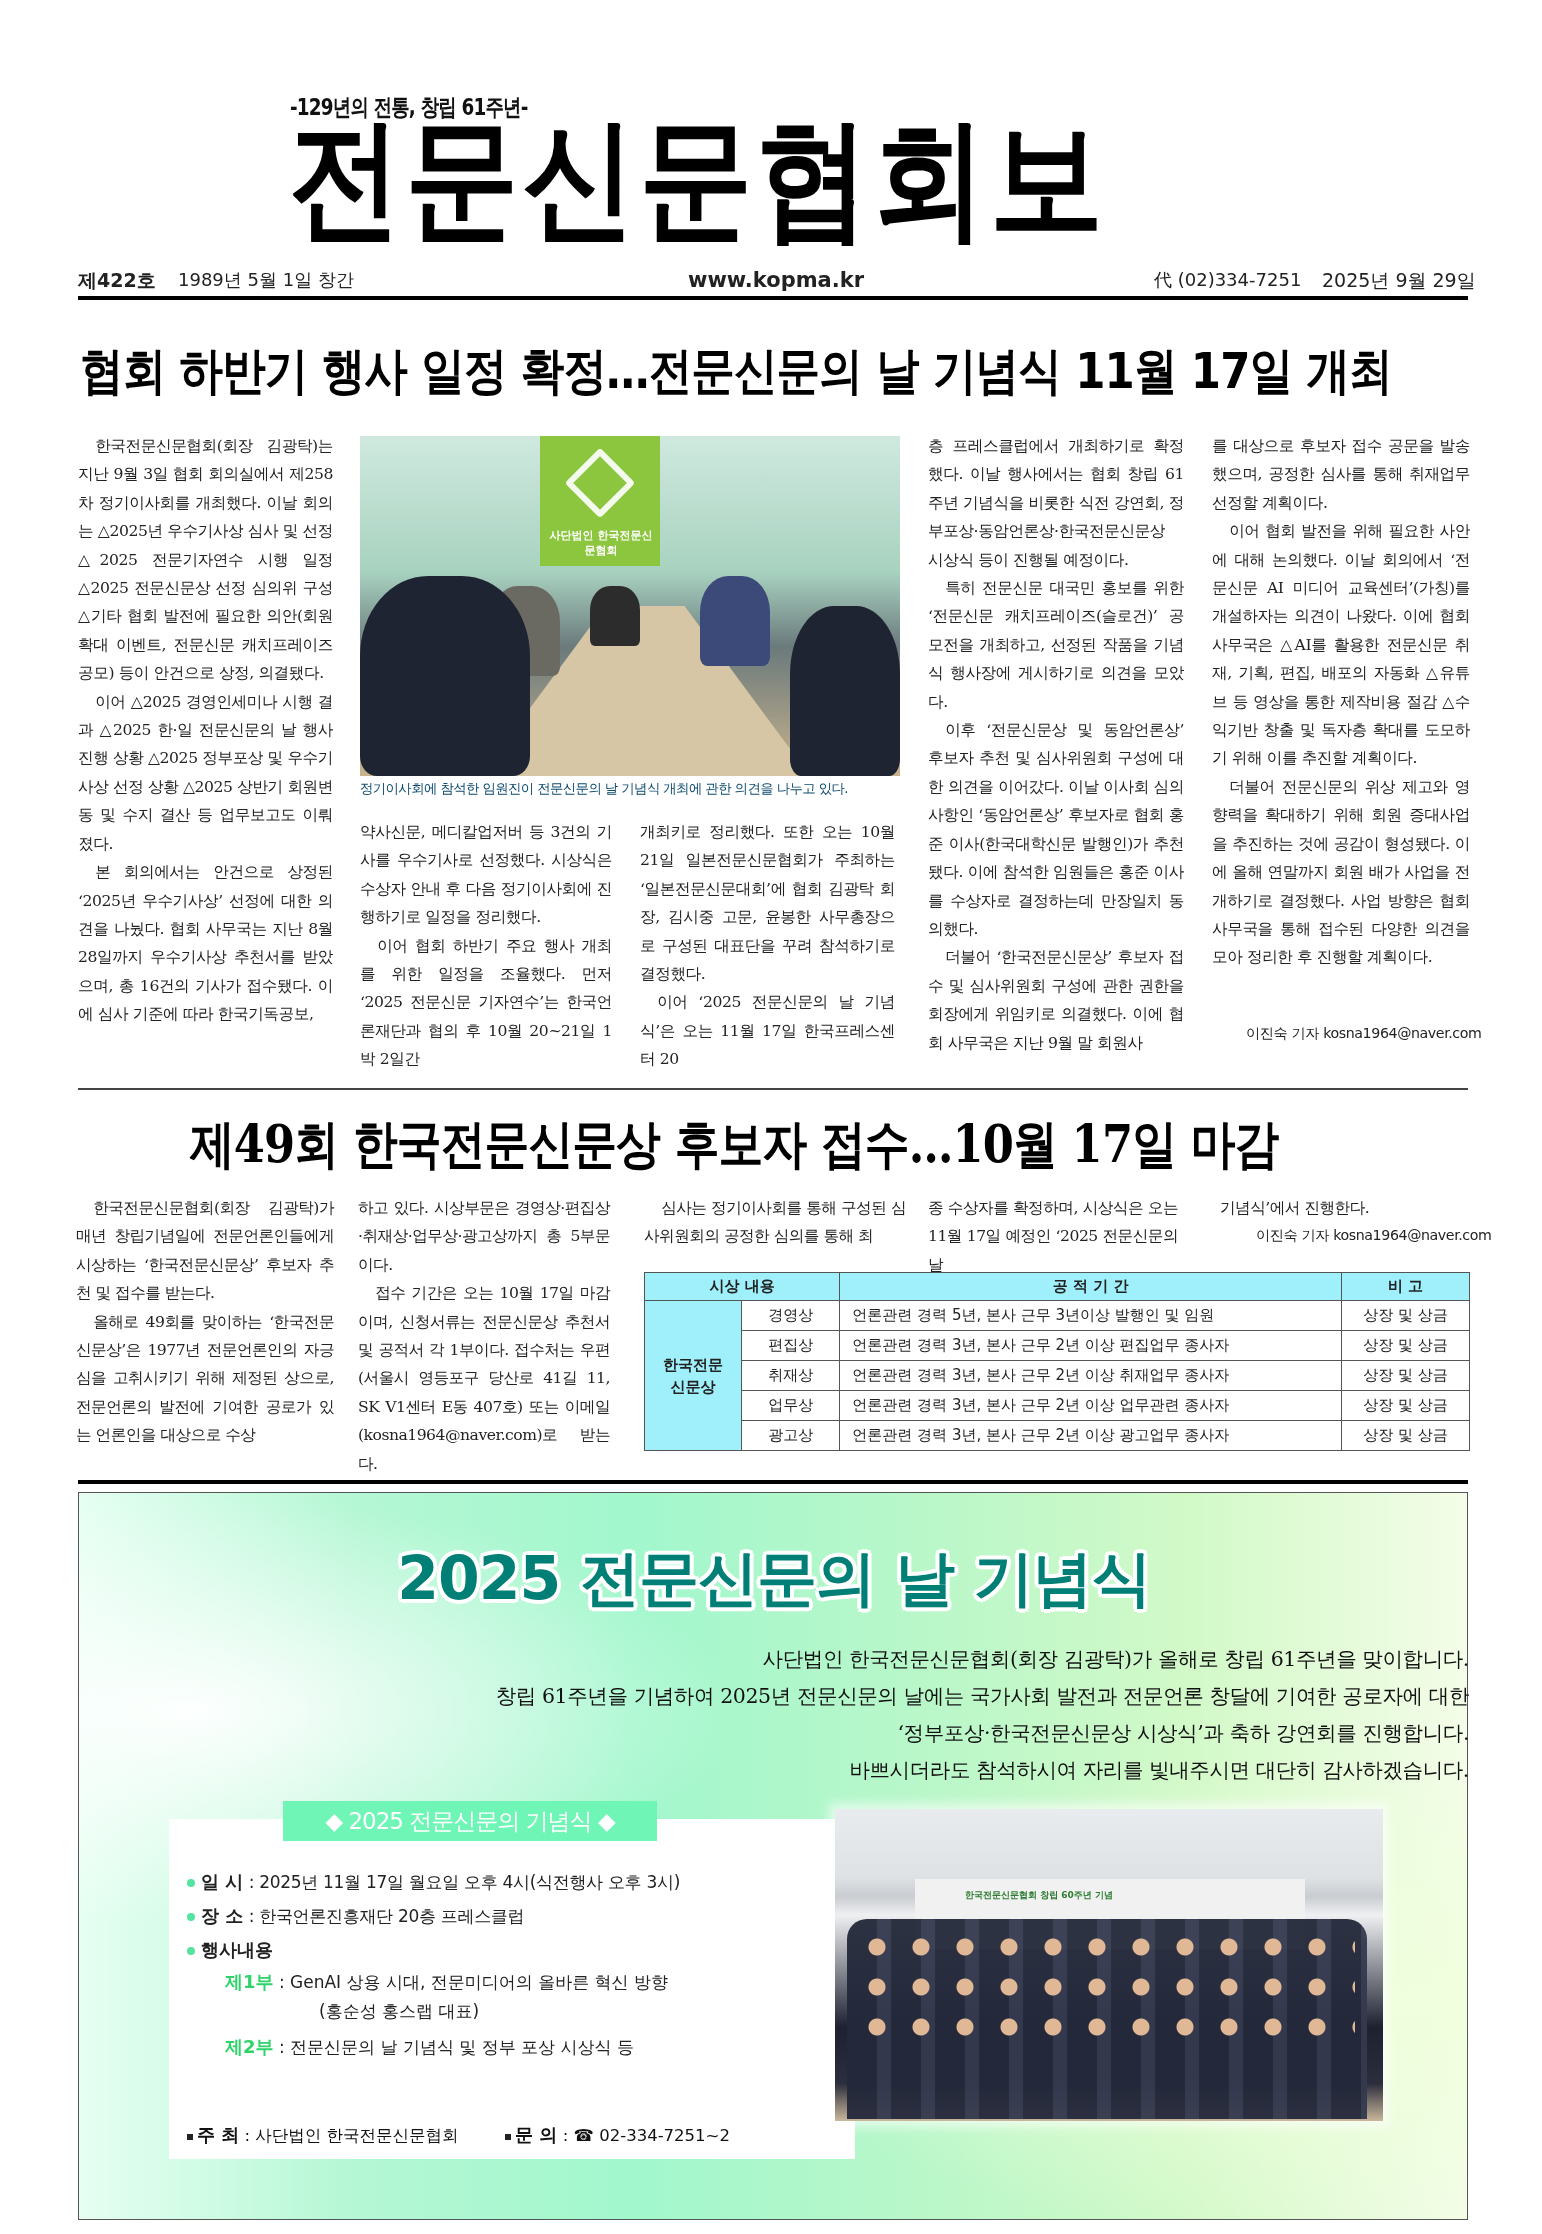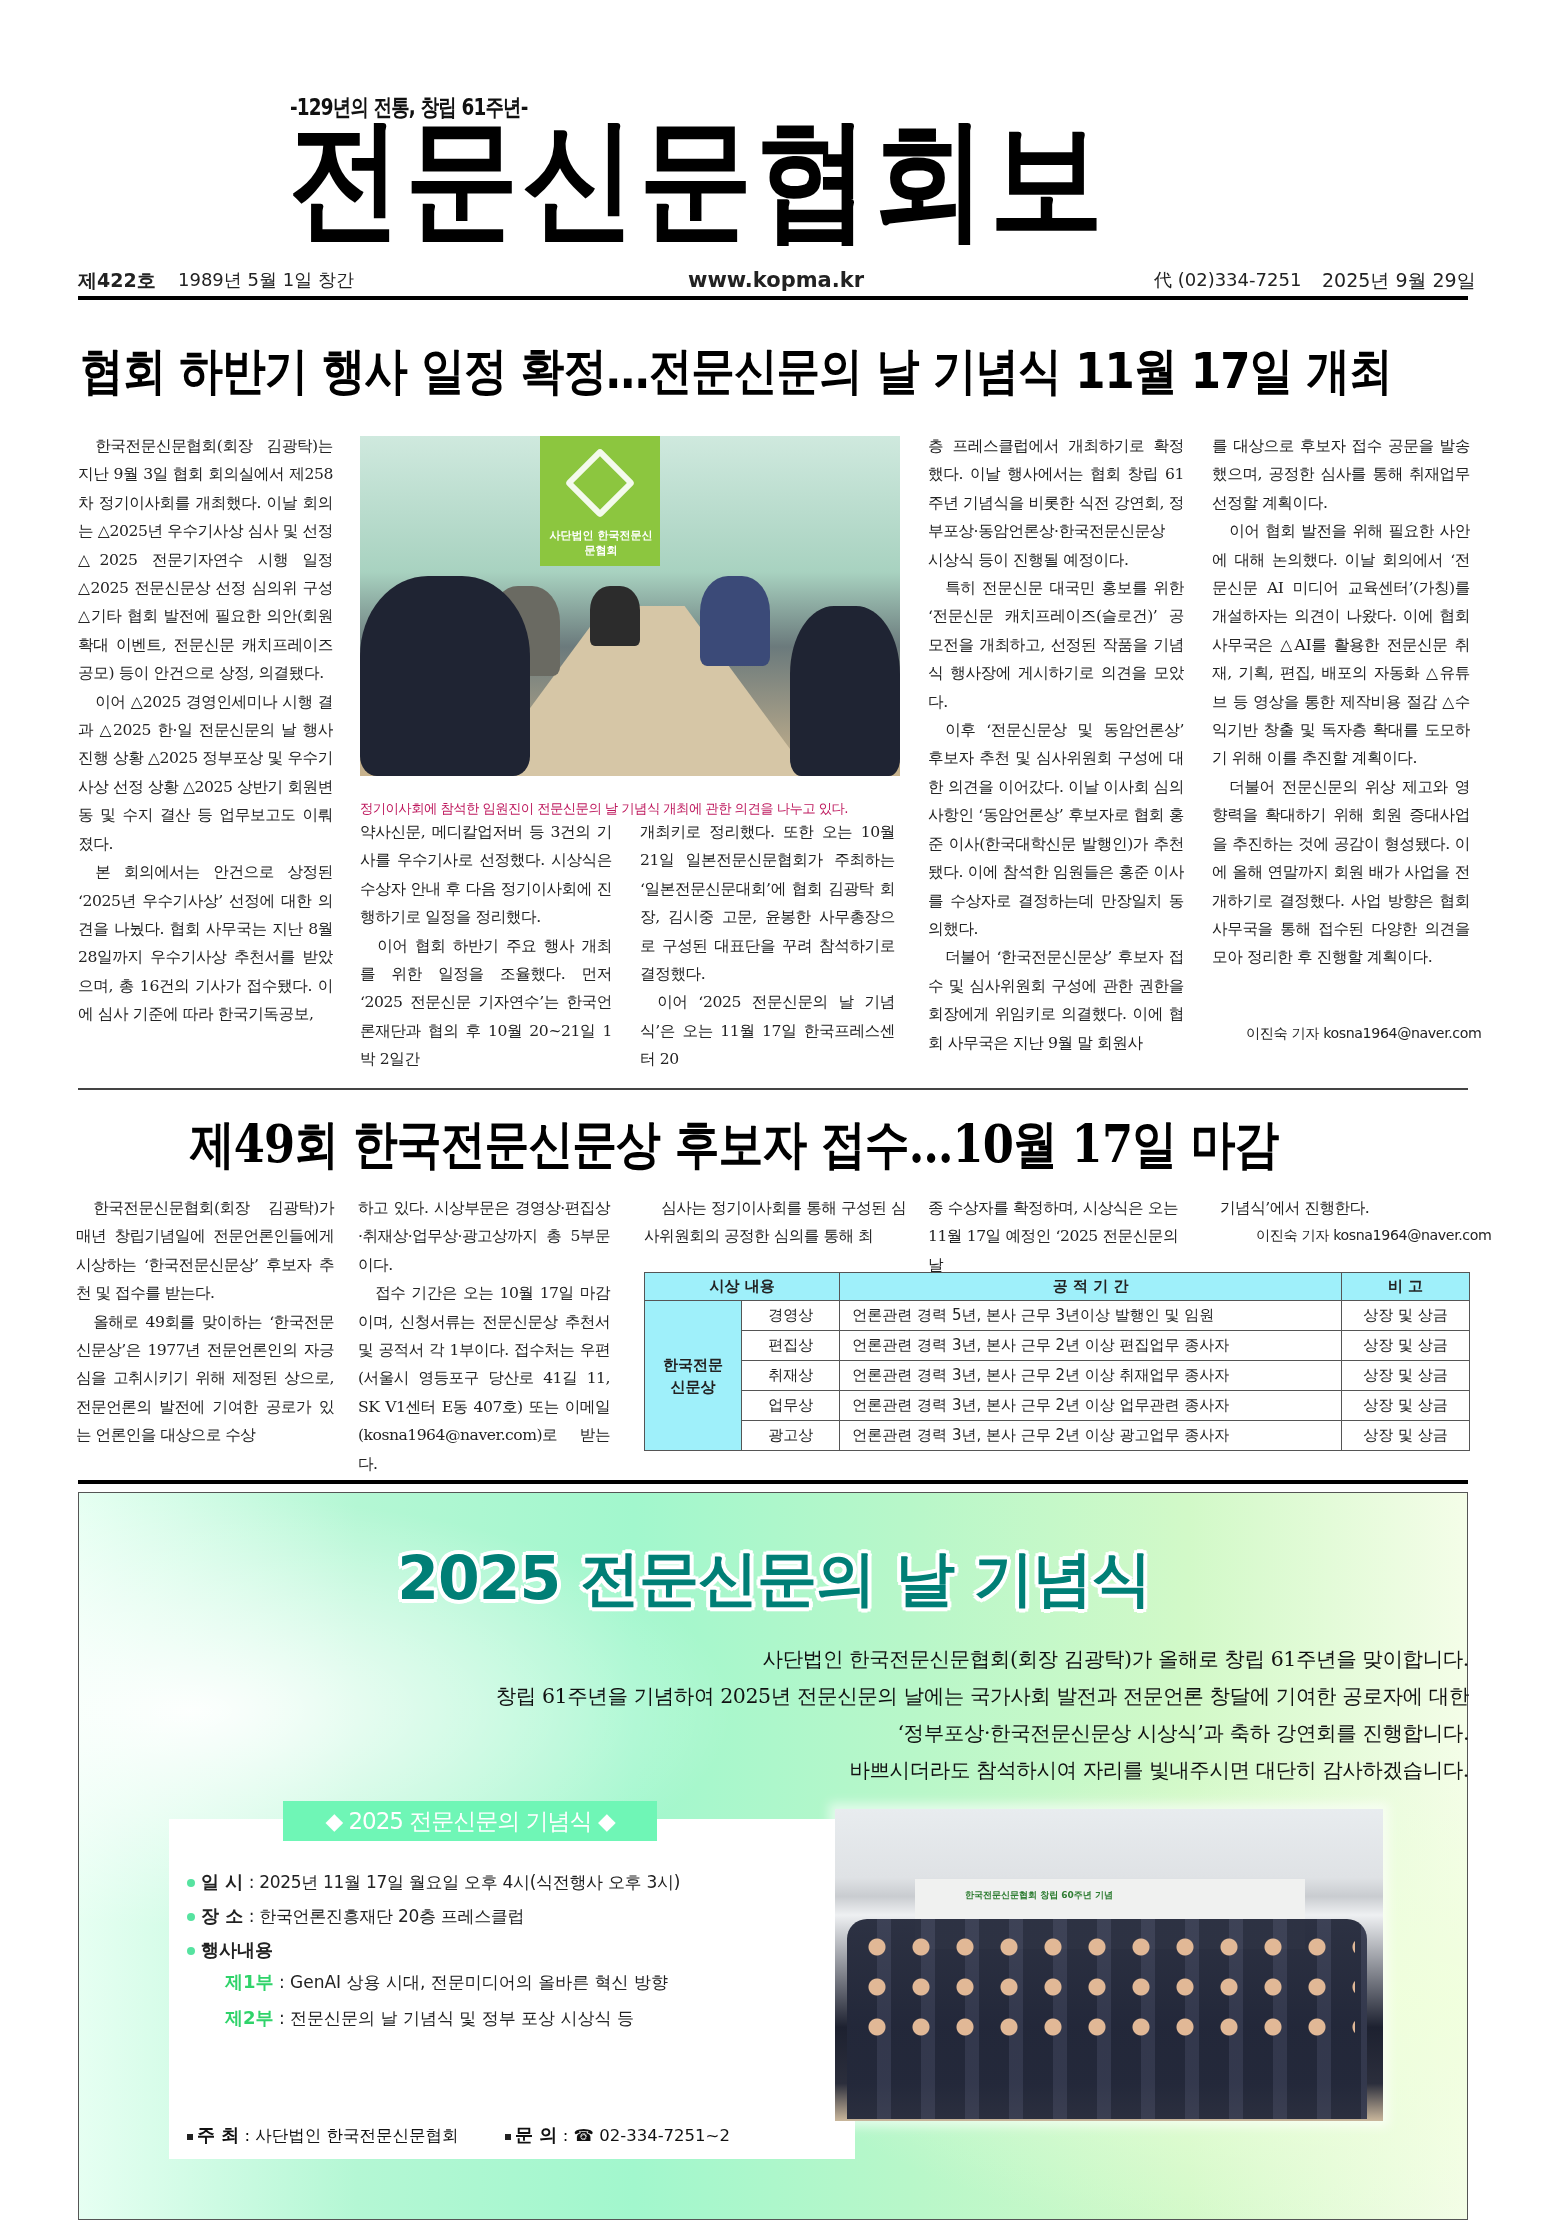--- a/index.html
+++ b/index.html
@@ -35,21 +35,21 @@
   .photo1 .wall-green { position: absolute; left: 180px; top: 0; width: 120px; height: 130px; background: #8cc63f; }
   .photo1 .logo-mark { position: absolute; left: 215px; top: 22px; width: 50px; height: 50px; border: 6px solid #fff; border-radius: 4px; transform: rotate(45deg); opacity: 0.9; }
   .photo1 .logo-text { position: absolute; left: 186px; top: 92px; width: 110px; color: #fff; font-size: 11px; text-align: center; font-weight: bold; }
   .photo1 .table { position: absolute; left: 120px; top: 170px; width: 330px; height: 170px; background: #d6c6a6; clip-path: polygon(38% 0, 62% 0, 100% 100%, 0 100%); }
   .photo1 .person { position: absolute; background: #1f2433; border-radius: 40% 40% 10% 10%; }
   .photo1 .p1 { left: 0; top: 140px; width: 170px; height: 200px; }
   .photo1 .p2 { left: 430px; top: 170px; width: 110px; height: 170px; }
   .photo1 .p3 { left: 230px; top: 150px; width: 50px; height: 60px; background:#2c2c2c; }
   .photo1 .p4 { left: 340px; top: 140px; width: 70px; height: 90px; background:#3b4a78; }
   .photo1 .p5 { left: 130px; top: 150px; width: 70px; height: 90px; background:#6a6a62; }
-  .caption1 { position: absolute; left: 360px; top: 780px; width: 540px; font-size: 13.4px; color:#be185d; letter-spacing: -0.6px; white-space: nowrap; margin-top: 20px; }
+  .caption1 { position: absolute; left: 360px; top: 780px; width: 540px; font-size: 13.4px; color:#0c4a6e; letter-spacing: -0.6px; white-space: nowrap; }
 
   .byline1 { position: absolute; left: 1246px; top: 1024px; font-size: 14.2px; color:#222; letter-spacing:-0.4px; white-space: nowrap; }
   .rule-mid { position: absolute; left: 78px; top: 1088px; width: 1390px; height: 2px; background: #444; }
 
   
   .headline2 { position: absolute; left: 190px; top: 1110px; font-family: "DejaVu Serif", "Liberation Serif", serif; font-size: 52px; font-weight: bold; letter-spacing: -1px; white-space: nowrap; transform: scaleX(0.86); transform-origin: left top; color:#000; }
   .a2col { position: absolute; font-family: "DejaVu Serif", "Liberation Serif", serif; font-size: 15.6px; line-height: 28.4px; color:#222; text-align: justify; letter-spacing: -0.5px; }
   .a2col p { text-indent: 1.1em; }
   .a2col p.noindent { text-indent: 0; }
   .a2c1 { left: 76px; top: 1194px; width: 258px; }
@@ -245,20 +245,21 @@
         <span class="dot"></span><span class="lbl">일 시</span> <span class="val">: 2025년 11월 17일 월요일 오후 4시(식전행사 오후 3시)</span>
       </div>
       <div class="info-row">
         <span class="dot"></span><span class="lbl">장 소</span> <span class="val">: 한국언론진흥재단 20층 프레스클럽</span>
       </div>
       <div class="info-row">
         <span class="dot"></span><span class="lbl">행사내용</span>
       </div>
       <div class="session">
         <span class="sn">제1부</span> <span>: GenAI 상용 시대, 전문미디어의 올바른 혁신 방향</span>
+        <span class="indent2">(홍순성 홍스랩 대표)</span>
       </div>
       <div class="session" style="margin-top:6px">
         <span class="sn">제2부</span> <span>: 전문신문의 날 기념식 및 정부 포상 시상식 등</span>
       </div>
     </div>
     <div class="footer-row">
       <span class="sq"></span><span class="lbl">주 최</span> <span>: 사단법인 한국전문신문협회</span>
       <span class="gap"></span>
       <span class="sq"></span><span class="lbl">문 의</span> <span>: ☎ 02-334-7251~2</span>
     </div>

